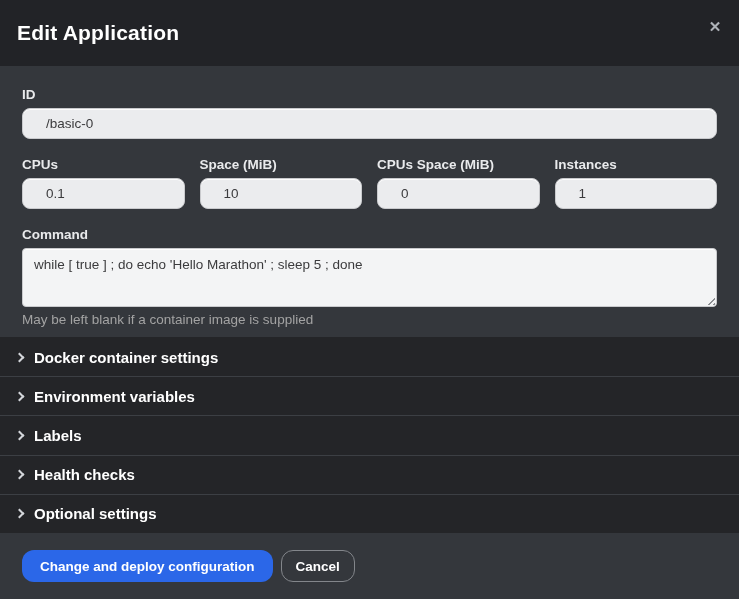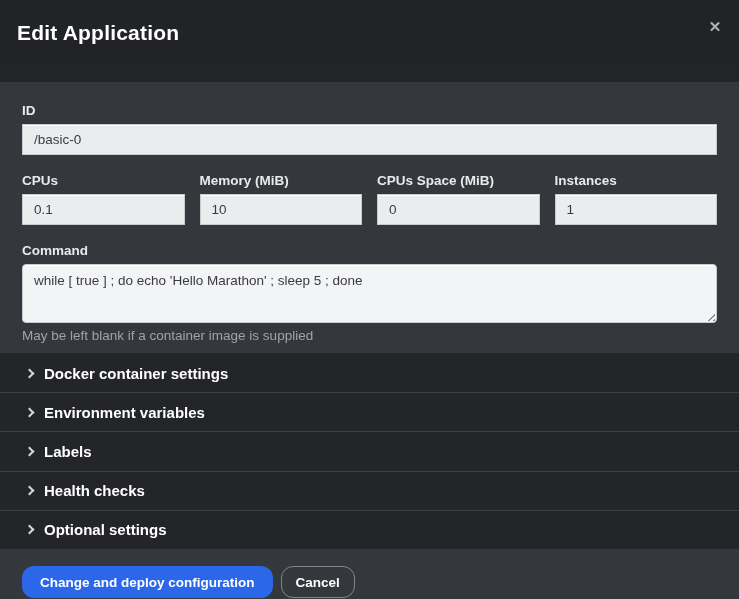--- a/index.html
+++ b/index.html
@@ -33,37 +33,36 @@
     color: #aeb2b8; font-size: 15px; font-weight: 700;
     display: flex; align-items: center; justify-content: center;
     cursor: pointer; line-height: 1;
   }
 
   
   .form-body {
     flex: 0 0 271px; height: 271px;
     background: #34373c;
     padding: 20px 22px 0 22px;
-    margin-top: 16px;
   }
   .field-label {
     display: block;
     color: #e9eaec; font-size: 13.5px; font-weight: 700;
     height: 17px; line-height: 17px;
     margin-bottom: 5px;
   }
   .text-input {
     width: 100%; height: 31px;
     background: #ebecee;
     border: 1px solid #c9cacd;
-    border-radius: 0;
+    border-radius: 8px;
     box-shadow: inset 0 1px 0 #fdfdfd;
     color: #3b3b3d; font-size: 13.5px;
     font-family: "Liberation Sans", sans-serif;
-    padding: 0 11px;
+    padding: 0 23px;
     outline: none;
   }
   .row-4 {
     display: grid;
     grid-template-columns: repeat(4, 1fr);
     column-gap: 15px;
     margin-top: 17px;
   }
   .command-group { margin-top: 17px; }
   .textarea-wrap { position: relative; border-radius: 18px; }
@@ -95,21 +94,21 @@
 
   
   .sections {
     flex: 0 0 196px; height: 196px;
     background: #242528;
     display: flex; flex-direction: column;
   }
   .section-row {
     flex: 1 1 0;
     display: flex; align-items: center;
-    padding: 0 26px;
+    padding: 0 16px;
     cursor: pointer;
     border-top: 1px solid transparent;
   }
   .section-row + .section-row { border-top: 1px solid #3c3f44; }
   .chevron {
     width: 7px; height: 7px;
     border-top: 2px solid #d3d6da;
     border-right: 2px solid #d3d6da;
     transform: rotate(45deg);
     margin-right: 11px;
@@ -164,21 +163,21 @@
       <label class="field-label">ID</label>
       <input class="text-input" type="text" value="/basic-0" style="">
     </div>
 
     <div class="row-4">
       <div>
         <label class="field-label">CPUs</label>
         <input class="text-input" type="text" value="0.1" style="">
       </div>
       <div>
-        <label class="field-label">Memory (MiB)</label>
+        <label class="field-label">Space (MiB)</label>
         <input class="text-input" type="text" value="10" style="">
       </div>
       <div>
         <label class="field-label">CPUs Space (MiB)</label>
         <input class="text-input" type="text" value="0" style="">
       </div>
       <div>
         <label class="field-label">Instances</label>
         <input class="text-input" type="text" value="1" style="">
       </div>

